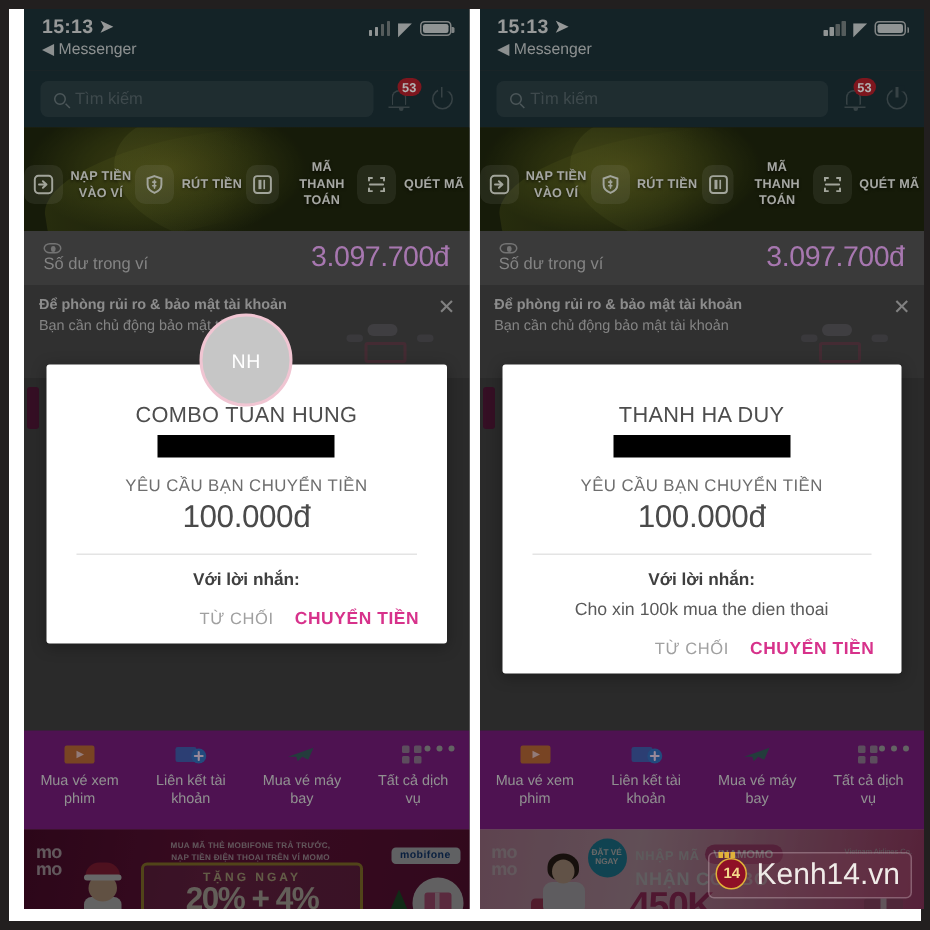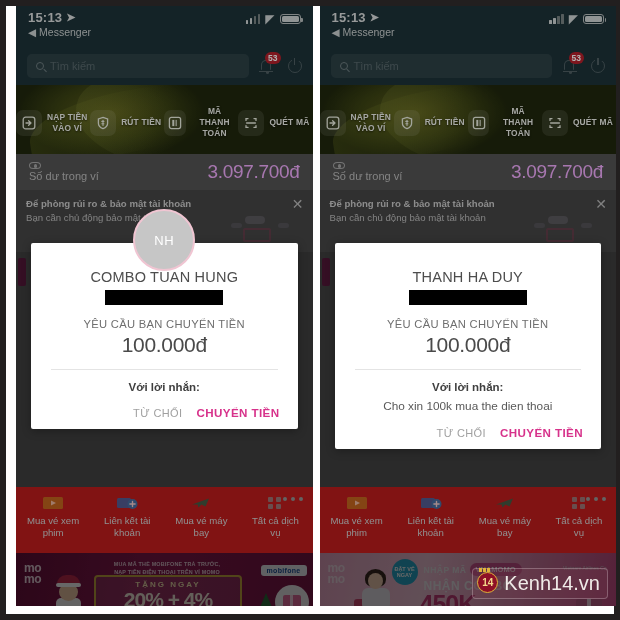--- a/index.html
+++ b/index.html
@@ -180,21 +180,21 @@
   .body-mid {
     position: relative; height: 235px; background: #3d3d3d;
   }
   .chip-left {
     position: absolute; left: 2px; top: 6px; width: 8px; height: 28px;
     background: #4c1634; border-radius: 2px;
   }
 
   
   .svc {
-    position: relative; height: 66px; background: #b91c1c; display:flex; padding-top: 2px;
+    position: relative; height: 66px; background: #701a75; display:flex; padding-top: 2px;
   }
   .svc-item { flex: 1; display:flex; flex-direction: column; align-items:center; gap: 4px; padding-top: 6px;}
   .svc-ic { width: 22px; height: 16px; opacity:.75; }
   .svc-lb { font-size: 9.6px; color: #cfcfcf; text-align: center; line-height: 1.3; }
   .dots { position:absolute; right: 10px; top: 10px; display:flex; gap:4px;}
   .dots i{width:4px;height:4px;border-radius:50%;background:#8e8e8e;display:block;}
 
   
   .promo { position: relative; height: 74px; overflow:hidden; }
   .promo.p1 { background: linear-gradient(100deg,#6e1240 0%, #8c1b52 45%, #7a1747 100%); }

